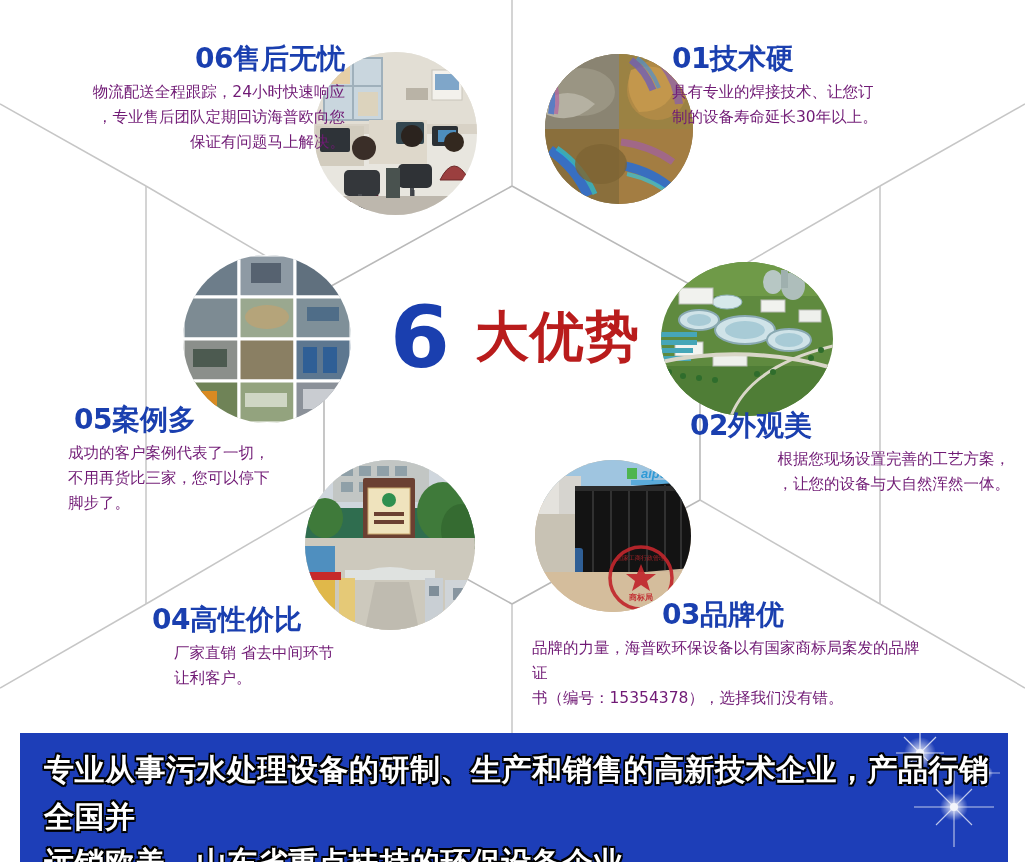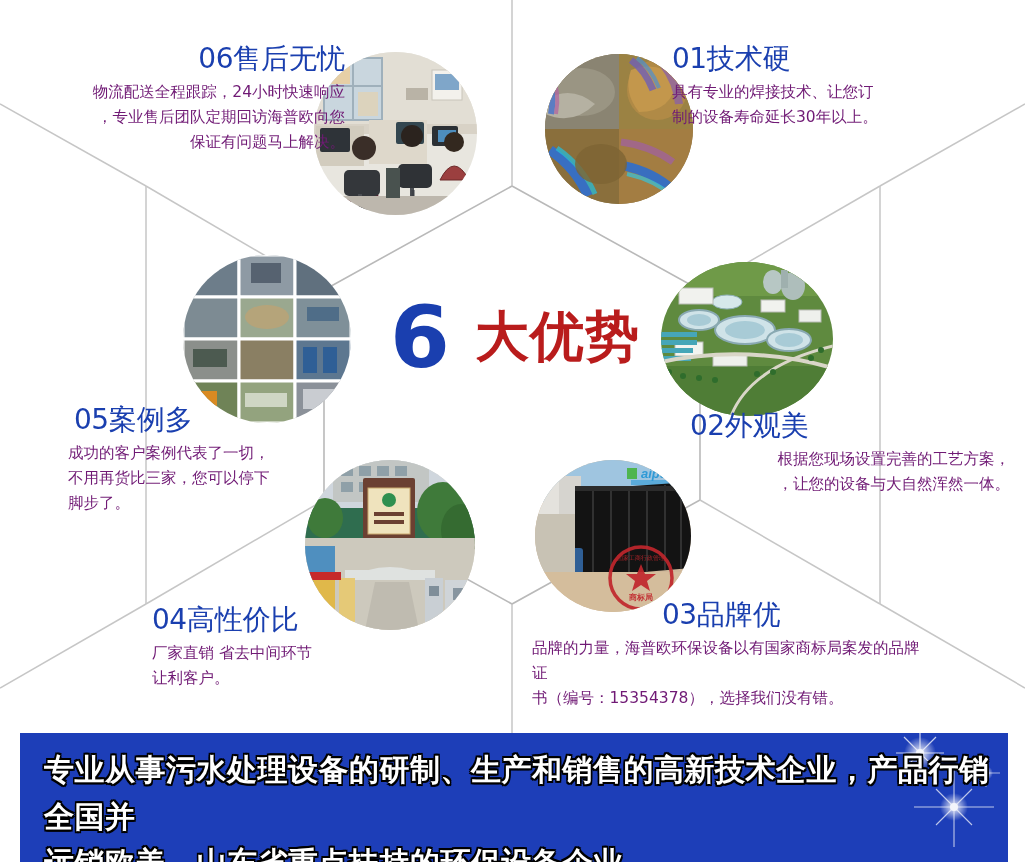--- a/index.html
+++ b/index.html
@@ -33,21 +33,21 @@
   .big-words{
     font-family:"DejaVu Sans","Liberation Sans",sans-serif;
     font-size:54px;font-weight:bold;color:#b91c1c;line-height:1;
     margin-left:26px;letter-spacing:1px;
   }
 
   
   .feat{position:absolute;}
   .feat .ttl{
     font-family:"DejaVu Sans","Liberation Sans",sans-serif;
-    font-size:28px;font-weight:normal;color:#1a3faf;line-height:1.1;
+    font-size:28px;font-weight:bold;color:#1a3faf;line-height:1.1;
     white-space:nowrap;
   }
   .feat .ttl .num{letter-spacing:-0.5px;}
   .feat .desc{
     font-family:"DejaVu Sans","Liberation Sans",sans-serif;
     font-size:15.5px;color:#701a75;line-height:1.62;
     margin-top:5px;
   }
   .ta-r{text-align:right;}
   .ta-l{text-align:left;}
@@ -384,21 +384,21 @@
     <div class="desc">
       <div>品牌的力量，海普欧环保设备以有国家商标局案发的品牌证</div>
       <div>书（编号：15354378），选择我们没有错。</div>
     </div>
   </div>
 
   <div class="feat ta-l" id="feat04">
     <div class="ttl">
       <span class="num">04</span><span>高性价比</span>
     </div>
-    <div class="desc" style="">
+    <div class="desc" style="margin-left:22px;">
       <div>厂家直销 省去中间环节</div>
       <div>让利客户。</div>
     </div>
   </div>
 
   <div class="feat ta-l" id="feat05">
     <div class="ttl" style="margin-left:6px;">
       <span class="num">05</span><span>案例多</span>
     </div>
     <div class="desc">

